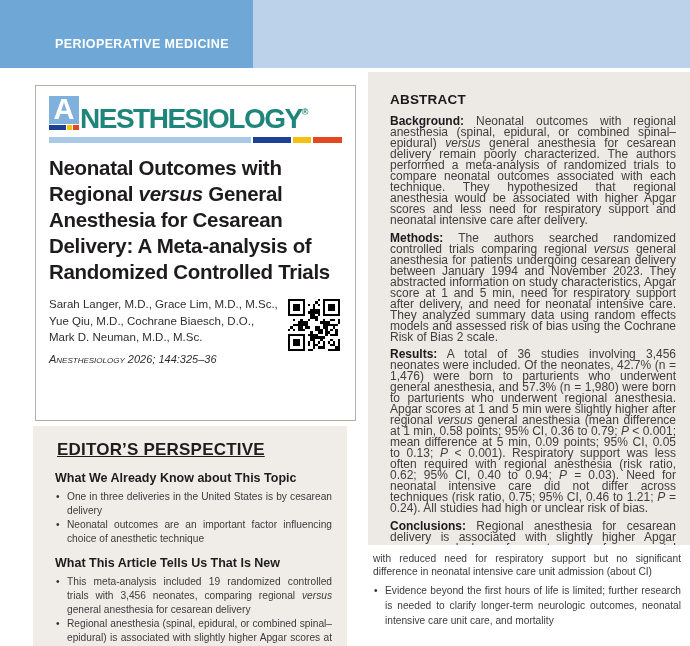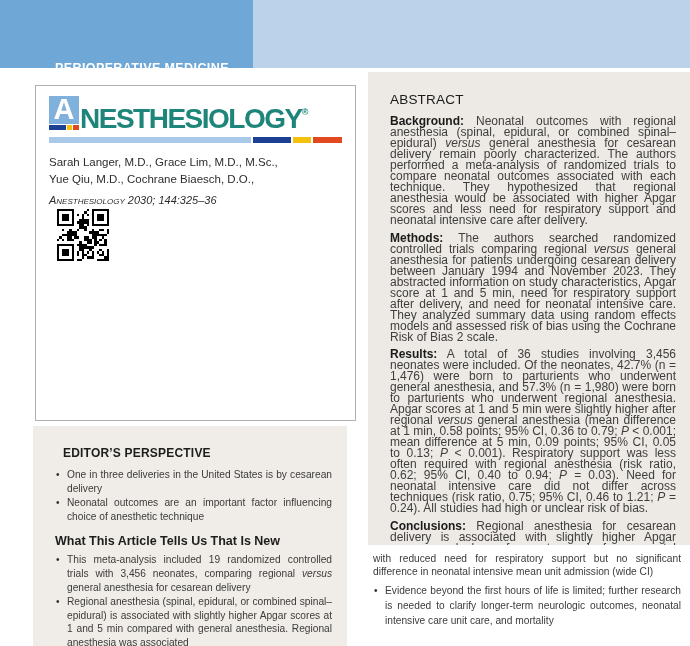--- a/index.html
+++ b/index.html
@@ -19,58 +19,58 @@
   }
   html,body{margin:0;padding:0;}
   body{
     width:690px;height:646px;position:relative;background:#ffffff;
     font-family:"Liberation Sans", sans-serif;
     -webkit-font-smoothing:antialiased;
   }
   
   .header-band{position:absolute;left:0;top:0;width:690px;height:68px;background:var(--header-light);}
   .header-dark{position:absolute;left:0;top:0;width:253px;height:68px;background:var(--header-dark);}
-  .header-label{position:absolute;left:55px;top:37px;color:#fff;font-weight:bold;font-size:12.5px;letter-spacing:.4px;margin-top:24px;}
+  .header-label{position:absolute;left:55px;top:37px;color:#fff;font-weight:bold;font-size:12.5px;letter-spacing:.4px;}
   
   .card{position:absolute;left:35px;top:85px;width:321px;height:336px;box-sizing:border-box;
     background:#fff;border:1px solid var(--border-gray);padding:10px 13px;overflow:hidden;}
   .logo-row{display:flex;align-items:flex-start;}
   .logo-a-wrap{width:30px;flex-shrink:0;margin-right:1px;}
   .logo-a-box{width:30px;height:28px;background:var(--logo-a-bg);color:#fff;font-weight:bold;
     font-size:29px;line-height:27px;text-align:center;}
   .logo-a-stripes{display:flex;height:5px;width:30px;margin-top:1px;gap:1px;}
   .st-navy{flex:3;background:var(--bar-navy);}
   .st-yellow{flex:1;background:var(--bar-yellow);}
   .st-red{flex:1;background:var(--bar-red);}
   .logo-text{color:var(--brand-teal);font-weight:bold;font-size:28px;line-height:33px;letter-spacing:-1.5px;white-space:nowrap;}
   .logo-reg{font-size:9px;vertical-align:13px;letter-spacing:0;}
   .logo-bar{display:flex;height:6px;margin-top:2px;gap:2px;}
   .seg-light{flex:0 0 69%;background:var(--bar-light);}
   .seg-navy{flex:0 0 13%;background:var(--bar-navy);}
   .seg-yellow{flex:0 0 6%;background:var(--bar-yellow);}
   .seg-red{flex:1;background:var(--bar-red);}
   .title{margin:12px 0 0;font-size:20.5px;line-height:26px;font-weight:bold;color:var(--ink);letter-spacing:-.3px;}
-  .byline-row{display:flex;justify-content:space-between;margin-top:11px;flex-direction:column;}
+  .byline-row{display:flex;justify-content:space-between;margin-top:11px;}
   .authors{font-size:11.5px;line-height:16.5px;color:#2d2d2d;}
   .citation{margin-top:7px;font-size:11px;font-style:italic;color:#2d2d2d;}
   .journal-sc{font-variant:small-caps;}
   .qr-wrap{flex-shrink:0;margin:3px 2px 0 8px;}
   
   .editor-panel{position:absolute;left:33px;top:426px;width:314px;min-height:203px;box-sizing:border-box;
     background:var(--panel-left);padding:12px 15px 8px 22px;}
-  .editor-heading{margin:8px;font-size:12px;font-weight:bold;color:#1d1d1d;letter-spacing:.2px;}
+  .editor-heading{margin:2px;font-size:17px;font-weight:bold;color:#1d1d1d;letter-spacing:.2px;text-decoration:underline;}
   .editor-subhead{margin:11px 0 0;font-size:12.5px;font-weight:bold;color:#1d1d1d;}
   .bullets{margin:5px 0 0;padding:0;list-style:none;}
   .bullets li{position:relative;padding-left:12px;font-size:10.2px;line-height:13.6px;
     text-align:justify;color:var(--body-ink);margin-bottom:1px;}
   .bullets li::before{content:"\2022";position:absolute;left:1px;top:0;color:#2d2d2d;}
   
   .abstract-panel{position:absolute;left:368px;top:72px;width:322px;height:473px;box-sizing:border-box;
     background:var(--panel-right);padding:20px 14px 0 22px;overflow:hidden;}
-  .abstract-heading{margin:0 0 9px;font-size:13.5px;font-weight:normal;color:#1a1a1a;letter-spacing:.2px;}
+  .abstract-heading{margin:0 0 9px;font-size:13.5px;font-weight:bold;color:#1a1a1a;letter-spacing:.2px;}
   .abs-para{margin:0 0 6.5px;font-size:12px;line-height:11px;text-align:justify;color:#3e3e3e;}
   .abs-label{font-weight:bold;color:#1a1a1a;}
   .abs-citation{margin:9px 0 0;font-size:9.4px;color:#3e3e3e;}
   
   .continuation{position:absolute;left:373px;top:553px;width:308px;font-size:10.2px;line-height:12.6px;
     text-align:justify;color:var(--body-ink);}
   .continuation p{margin:0;}
   .continuation .bullets li{font-size:10.2px;line-height:15px;}
   i{font-style:italic;}
 </style>
@@ -94,28 +94,30 @@
     </div>
     <div class="logo-text"><span>NESTHESIOLOGY</span><span class="logo-reg">®</span></div>
   </div>
   <div class="logo-bar">
     <span class="seg-light"></span>
     <span class="seg-navy"></span>
     <span class="seg-yellow"></span>
     <span class="seg-red"></span>
   </div>
 
+  <h1 class="title"><span>Neonatal Outcomes with Regional </span><i>versus</i><span> General Anesthesia for Cesarean Delivery: A Meta-analysis of Randomized Controlled Trials</span></h1>
 
   <div class="byline-row">
     <div>
       <div class="authors">
         <div>Sarah Langer, M.D., Grace Lim, M.D., M.Sc.,</div>
         <div>Yue Qiu, M.D., Cochrane Biaesch, D.O.,</div>
+        <div>Mark D. Neuman, M.D., M.Sc.</div>
       </div>
-      <div class="citation"><span class="journal-sc">Anesthesiology</span><span> 2030; 144:325–36</span></div>
+      <div class="citation"><span class="journal-sc">Anesthesiology</span><span> 2026; 144:325–36</span></div>
     </div>
     <div class="qr-wrap">
       <svg id="qr" width="52" height="52" viewBox="0 0 21 21" shape-rendering="crispEdges" style="background:#fff;display:block;">
           <rect x="0" y="0" width="7" height="7" fill="#000"></rect>
           <rect x="1" y="1" width="5" height="5" fill="#fff"></rect>
           <rect x="2" y="2" width="3" height="3" fill="#000"></rect>
           <rect x="14" y="0" width="7" height="7" fill="#000"></rect>
           <rect x="15" y="1" width="5" height="5" fill="#fff"></rect>
           <rect x="16" y="2" width="3" height="3" fill="#000"></rect>
           <rect x="0" y="14" width="7" height="7" fill="#000"></rect>
@@ -244,20 +246,21 @@
           <rect x="18" y="20" width="1" height="1" fill="#000"></rect>
           <rect x="19" y="20" width="1" height="1" fill="#000"></rect>
           <rect x="20" y="20" width="1" height="1" fill="#000"></rect>
         </svg>
     </div>
   </div>
 </div>
 
 <div class="editor-panel">
   <h2 class="editor-heading">EDITOR’S PERSPECTIVE</h2>
+  <h3 class="editor-subhead">What We Already Know about This Topic</h3>
   <ul class="bullets">
     <li><span>One in three deliveries in the United States is by cesarean delivery</span></li>
     <li><span>Neonatal outcomes are an important factor influencing choice of anesthetic technique</span></li>
   </ul>
   <h3 class="editor-subhead">What This Article Tells Us That Is New</h3>
   <ul class="bullets">
     <li><span>This meta-analysis included 19 randomized controlled trials with 3,456 neonates, comparing regional </span><i>versus</i><span> general anesthesia for cesarean delivery</span></li>
     <li><span>Regional anesthesia (spinal, epidural, or combined spinal–epidural) is associated with slightly higher Apgar scores at 1 and 5 min compared with general anesthesia. Regional anesthesia was associated</span></li>
   </ul>
 </div>
@@ -265,17 +268,17 @@
 <div class="abstract-panel">
   <h2 class="abstract-heading">ABSTRACT</h2>
   <p class="abs-para"><span class="abs-label">Background:</span><span><span> Neonatal outcomes with regional anesthesia (spinal, epidural, or combined spinal–epidural) </span><i>versus</i><span> general anesthesia for cesarean delivery remain poorly characterized. The authors performed a meta-analysis of randomized trials to compare neonatal outcomes associated with each technique. They hypothesized that regional anesthesia would be associated with higher Apgar scores and less need for respiratory support and neonatal intensive care after delivery.</span></span></p>
   <p class="abs-para"><span class="abs-label">Methods:</span><span><span> The authors searched randomized controlled trials comparing regional </span><i>versus</i><span> general anesthesia for patients undergoing cesarean delivery between January 1994 and November 2023. They abstracted information on study characteristics, Apgar score at 1 and 5 min, need for respiratory support after delivery, and need for neonatal intensive care. They analyzed summary data using random effects models and assessed risk of bias using the Cochrane Risk of Bias 2 scale.</span></span></p>
   <p class="abs-para"><span class="abs-label">Results:</span><span><span> A total of 36 studies involving 3,456 neonates were included. Of the neonates, 42.7% (n = 1,476) were born to parturients who underwent general anesthesia, and 57.3% (n = 1,980) were born to parturients who underwent regional anesthesia. Apgar scores at 1 and 5 min were slightly higher after regional </span><i>versus</i><span> general anesthesia (mean difference at 1 min, 0.58 points; 95% CI, 0.36 to 0.79; </span><i>P</i><span> &lt; 0.001; mean difference at 5 min, 0.09 points; 95% CI, 0.05 to 0.13; </span><i>P</i><span> &lt; 0.001). Respiratory support was less often required with regional anesthesia (risk ratio, 0.62; 95% CI, 0.40 to 0.94; </span><i>P</i><span> = 0.03). Need for neonatal intensive care did not differ across techniques (risk ratio, 0.75; 95% CI, 0.46 to 1.21; </span><i>P</i><span> = 0.24). All studies had high or unclear risk of bias.</span></span></p>
   <p class="abs-para"><span class="abs-label">Conclusions:</span><span><span> Regional anesthesia for cesarean delivery is associated with slightly higher Apgar scores and less frequent need for neonatal respiratory support than general anesthesia. Additional studies are required to determine associations of anesthesia technique with need for intensive care and longer-term outcomes.</span></span></p>
   <p class="abs-citation"><span class="journal-sc">(Anesthesiology</span><span> 2023; 144:325–36)</span></p>
 </div>
 
 <div class="continuation">
-  <p><span>with reduced need for respiratory support but no significant difference in neonatal intensive mean unit admission (wide CI)</span></p>
+  <p><span>with reduced need for respiratory support but no significant difference in neonatal intensive care unit admission (about CI)</span></p>
   <ul class="bullets">
     <li><span>Evidence beyond the first hours of life is limited; further research is needed to clarify longer-term neurologic outcomes, neonatal intensive care unit care, and mortality</span></li>
   </ul>
 </div>
 
 </body></html>

